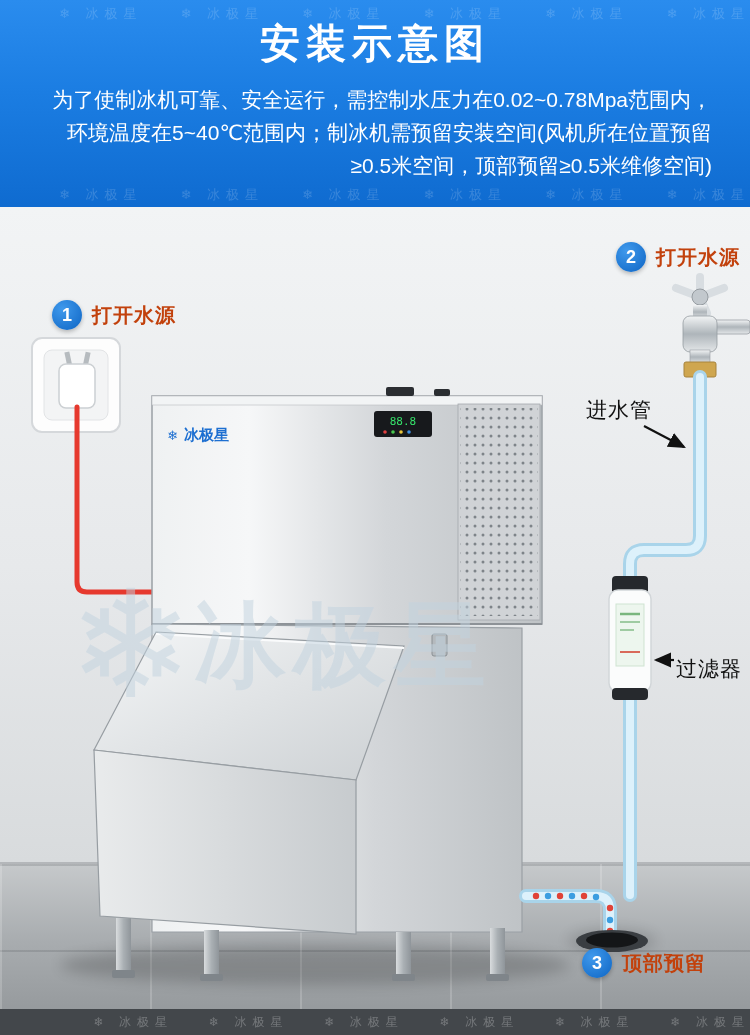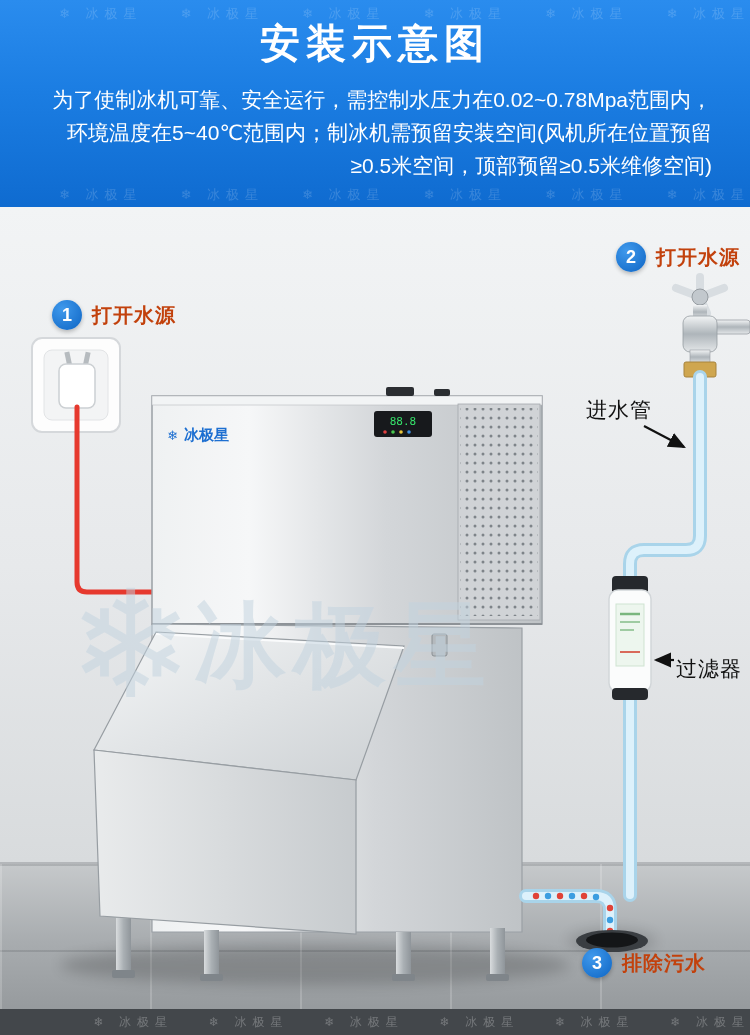--- a/index.html
+++ b/index.html
@@ -244,21 +244,21 @@
   <div class="step" id="step-1">
     <div class="step-num">1</div>
     <div class="step-label">打开水源</div>
   </div>
   <div class="step" id="step-2">
     <div class="step-num">2</div>
     <div class="step-label">打开水源</div>
   </div>
   <div class="step" id="step-3">
     <div class="step-num">3</div>
-    <div class="step-label">排除污水</div>
+    <div class="step-label">顶部预留</div>
   </div>
 
   <div class="anno" id="inlet-label">进水管</div>
   <div class="anno" id="filter-label">过滤器</div>
 
   <div class="footer-bar">
     <div class="wm-row">❄ 冰极星　　❄ 冰极星　　❄ 冰极星　　❄ 冰极星　　❄ 冰极星　　❄ 冰极星</div>
   </div>
 
 </div>

